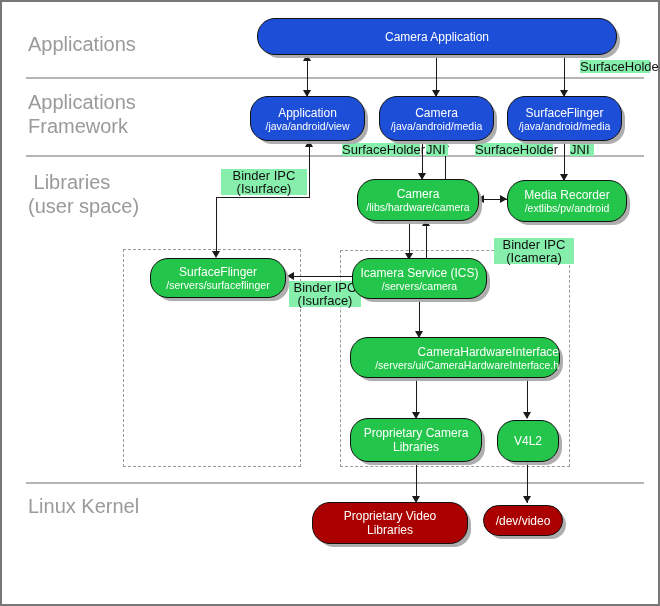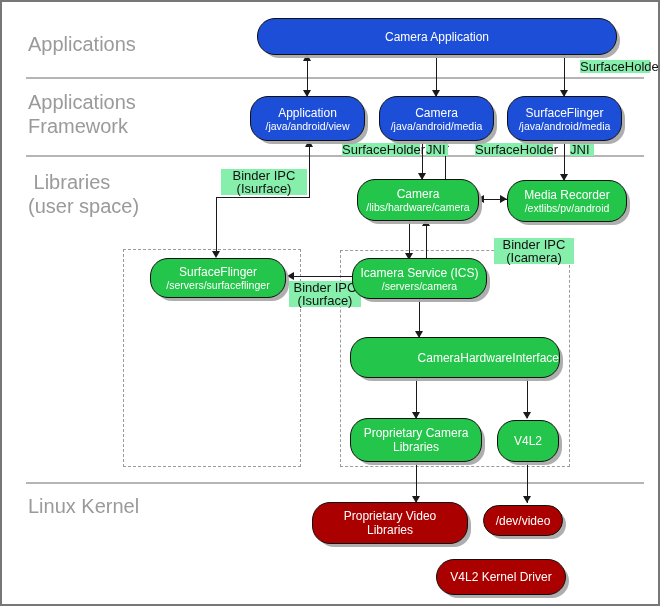--- a/index.html
+++ b/index.html
@@ -147,37 +147,35 @@
     <span class="t2">/servers/surfaceflinger</span>
   </div>
 
   <div class="node green" style="left:350px;top:256px;width:135px;height:41px;">
     <span class="t1">Icamera Service (ICS)</span>
     <span class="t2">/servers/camera</span>
   </div>
 
   <div class="node green" style="left:348px;top:335px;width:210px;height:41px;align-items:flex-end;">
     <span class="t1">CameraHardwareInterface</span>
+    <span class="t2">/servers/ui/CameraHardwareInterface.h</span>
   </div>
 
   <div class="node green" style="left:348px;top:416px;width:132px;height:44px;">
     <span class="t1">Proprietary Camera</span>
     <span class="t1">Libraries</span>
   </div>
 
   <div class="node green" style="left:495px;top:418px;width:62px;height:42px;">
     <span class="t1">V4L2</span>
   </div>
 
   <div class="node red" style="left:310px;top:500px;width:156px;height:42px;">
     <span class="t1">Proprietary Video</span>
     <span class="t1">Libraries</span>
   </div>
 
   <div class="node red" style="left:481px;top:503px;width:80px;height:31px;">
     <span class="t1">/dev/video</span>
   </div>
 
-  <div class="node red" style="left:434px;top:557px;width:130px;height:36px;">
-    <span class="t1">V4L2 Kernel Driver</span>
-  </div>
 
 </div>
 
 </body></html>

